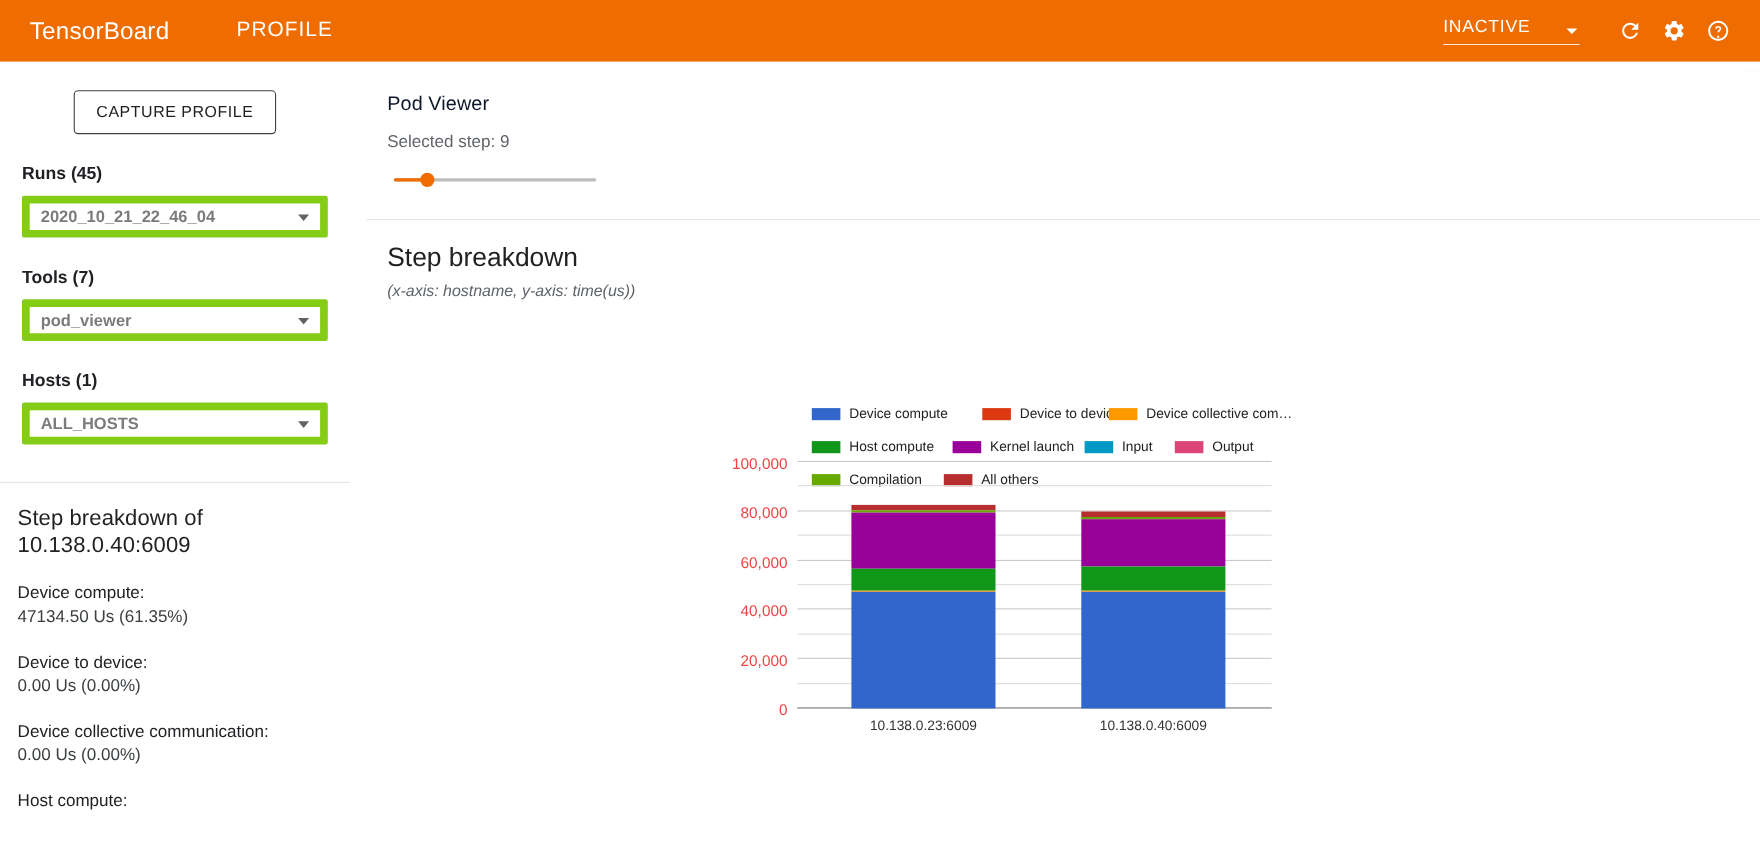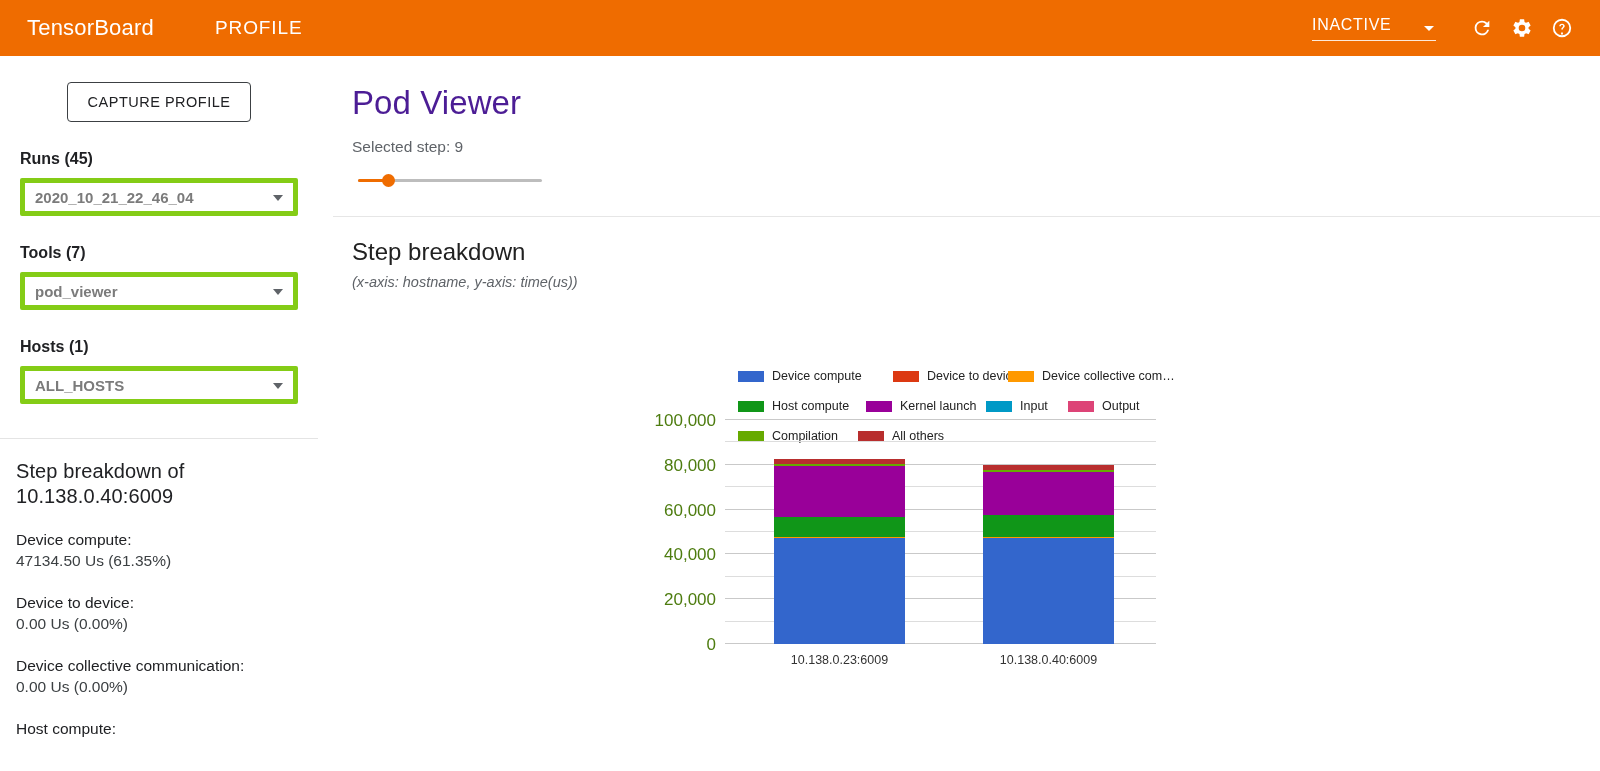--- a/index.html
+++ b/index.html
@@ -97,21 +97,21 @@
   }
   .field-group { padding: 0 20px; margin-top: 28px; font-weight: bold; }
   .field-label {
     font-size: 16px;
     color: #202124;
     margin-bottom: 10px;
   }
   .select-box {
     position: relative;
     height: 38px;
-    border: 5px solid #84cc16;
+    border: 7px solid #84cc16;
     border-radius: 2px;
     display: flex; align-items: center;
     padding: 0 10px;
     background: #fff;
     cursor: pointer;
   }
   .select-box .sv {
     font-size: 15px;
     color: #7b7b7b;
   }
@@ -177,22 +177,22 @@
   }
 
   
   .main {
     position: absolute; top: 64px; left: 333px;
     width: 1267px; height: 707px;
     background: #fff;
     overflow: hidden;
   }
   .page-title {
-    font-size: 33px;
-    color: #4c1d95;
+    font-size: 18px;
+    color: #0f172a;
     font-weight: 400;
     margin: 20px 16px 0 19px;
     letter-spacing: .1px;
   }
   .step-label {
     font-size: 15.5px;
     color: #5f6368;
     margin: 16px 0 0 19px;
   }
   .slider-wrap {
@@ -262,22 +262,22 @@
     background: #ddd;
   }
   .gridline.major { background: #c9c9c9; }
   .axis-base {
     position: absolute; left: 0; bottom: 0; width: 431px; height: 1.5px;
     background: #333;
   }
   .ytick {
     position: absolute; right: 100%;
     margin-right: 9px;
-    font-size: 17px;
-    color: #4d7c0f;
+    font-size: 14px;
+    color: #ef4444;
     transform: translateY(-50%);
     white-space: nowrap;
   }
   .bar {
     position: absolute; bottom: 0;
     width: 131px;
     display: flex; flex-direction: column-reverse;
   }
   .seg { width: 100%; }
   .xlabel {

